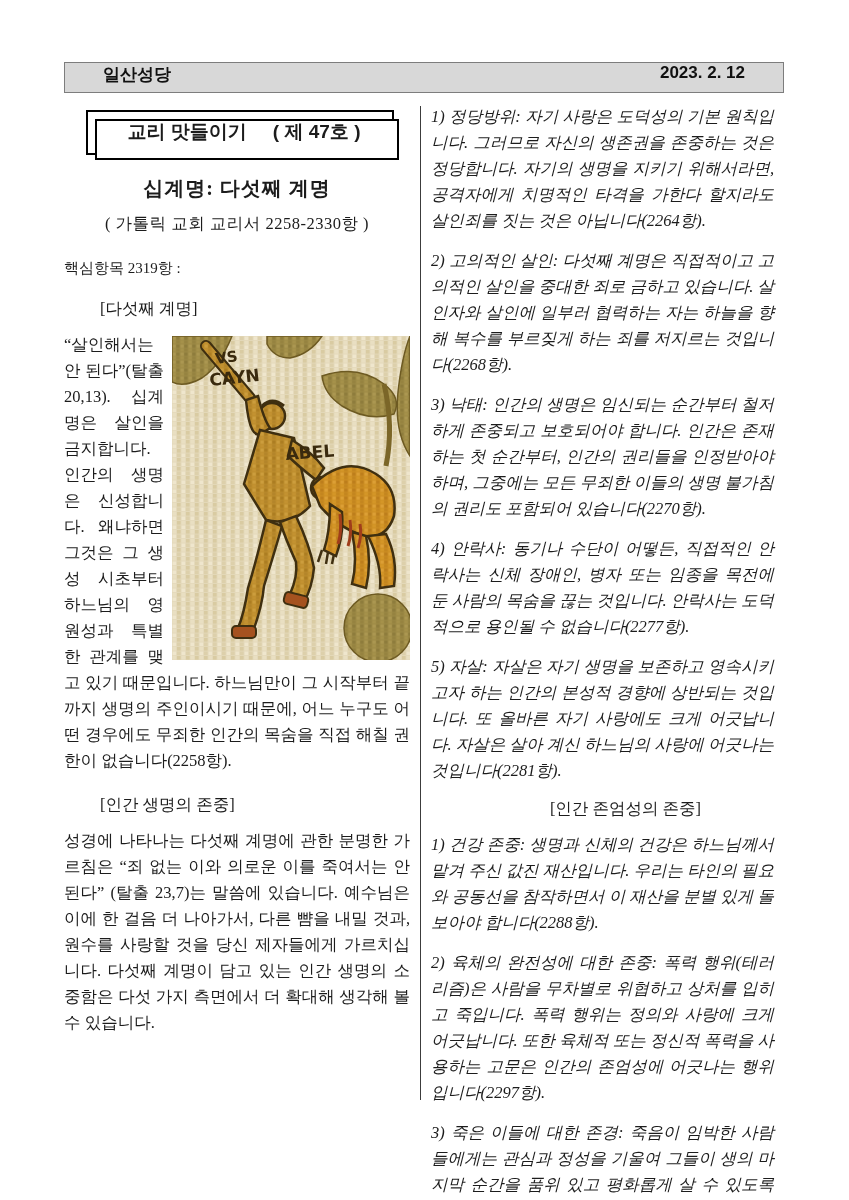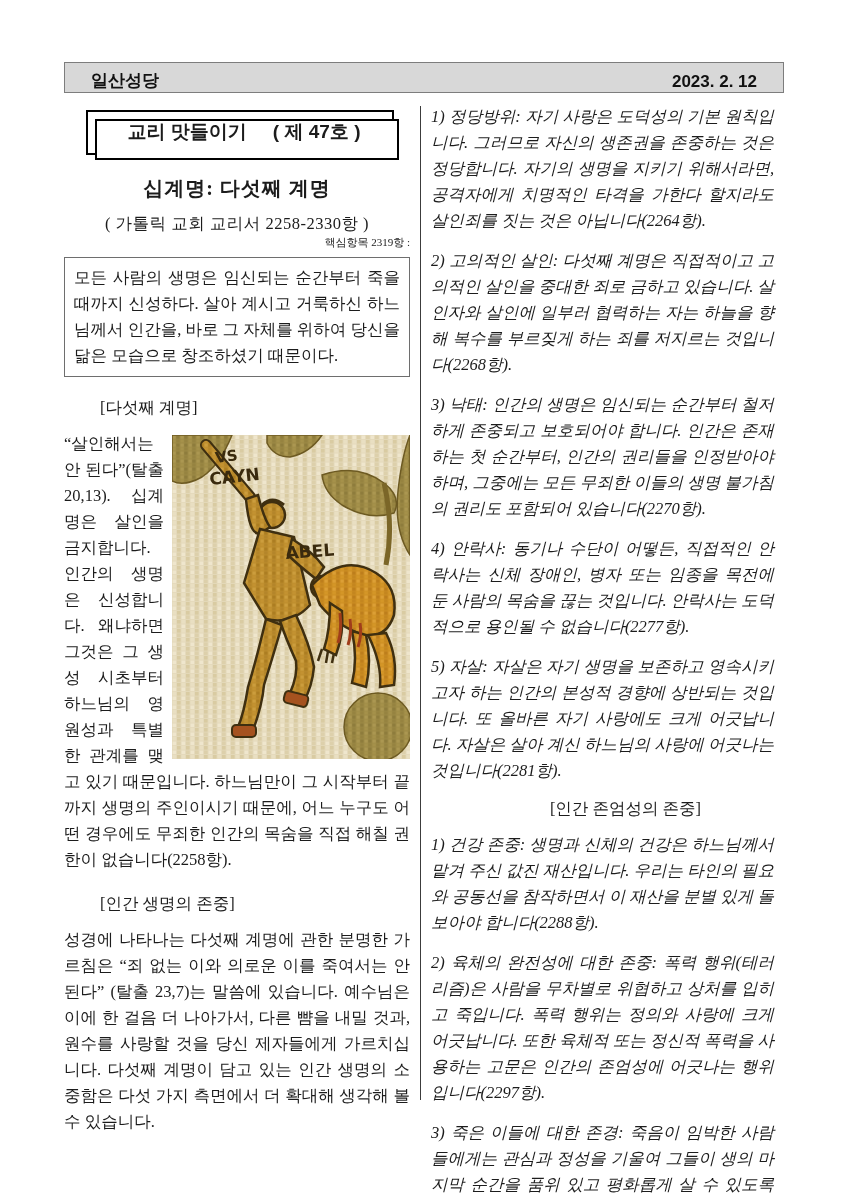--- a/index.html
+++ b/index.html
@@ -4,22 +4,22 @@
 <style>
   html,body{margin:0;padding:0;background:#ffffff;}
   .page{
     position:relative;width:849px;height:1200px;background:#fff;
     font-family:"Liberation Serif","DejaVu Serif",serif;color:#1c1c1c;
     overflow:hidden;
   }
   .header-bar{
     position:absolute;left:64px;top:62px;width:720px;height:31px;
     background:#d8d8d8;border:1px solid #7d7d7d;box-sizing:border-box;
-    display:flex;justify-content:space-between;align-items:flex-end;
-    padding:0 26px;font-family:"Liberation Sans","DejaVu Sans",sans-serif;
+    display:flex;justify-content:space-between;align-items:flex-start;
+    padding:0 38px;font-family:"Liberation Sans","DejaVu Sans",sans-serif;
     font-weight:bold;font-size:17px;color:#111;
   }
   .columns{
     position:absolute;left:64px;top:104px;width:720px;display:flex;align-items:flex-start;
   }
   .col-left{width:346px;box-sizing:border-box;}
   .divider{width:1px;background:#3c3c3c;height:994px;margin:2px 10px 0 10px;}
   .col-right{flex:1;box-sizing:border-box;}
 
   .masthead{
@@ -30,21 +30,21 @@
   .masthead::before{
     content:"";position:absolute;left:7px;top:7px;width:100%;height:100%;
     border:2px solid #000;background:#fff;z-index:-1;box-sizing:border-box;
   }
   .masthead .issue{margin-left:26px;}
 
   .doc-title{
     text-align:center;font-size:20px;font-weight:bold;margin-top:20px;letter-spacing:1px;
   }
   .doc-subtitle{text-align:center;font-size:16.5px;margin-top:11px;letter-spacing:0.5px;}
-  .key-label{font-size:11px;text-align:right;}
+  .key-label{font-size:15px;margin-top:24px;}
   .key-box{
     border:1px solid #6e6e6e;margin-top:7px;padding:7px 9px;
     font-size:16.5px;line-height:26px;text-align:justify;
   }
   .section-header{font-size:16.5px;margin:20px 0 12px 36px;}
   p.body{font-size:16.5px;line-height:26px;text-align:justify;margin:0 0 13px 0;}
   .col-right .section-header{margin:6px 0 12px 36px;text-align:center;}
   .col-right p.body{margin:0 10px 14px 0;font-style:italic;}
 
   .mosaic-wrap{float:right;width:238px;height:324px;margin:4px 0 8px 8px;}
@@ -68,21 +68,20 @@
     <div class="col-left">
 
       <div class="masthead">
         <span>교리 맛들이기</span><span class="issue">( 제 47호 )</span>
       </div>
 
       <div class="doc-title">십계명: 다섯째 계명</div>
       <div class="doc-subtitle">( 가톨릭 교회 교리서 2258-2330항 )</div>
 
       <div class="key-label">핵심항목 2319항 :</div>
-      <div class="key-box">모든 사람의 생명은 임신되는 순간부터 죽을 때까지 신성하다. 살아 계시고 거룩하신 하느님께서 인간을, 바로 그 자체를 위하여 당신을 닮은 모습으로 창조하셨기 때문이다.</div>
 
       <div class="section-header">[다섯째 계명]</div>
 
       <p class="body">
         <span class="mosaic-wrap">
             <svg viewBox="0 0 238 324" xmlns="http://www.w3.org/2000/svg">
           <defs>
             <pattern id="tBg" width="9" height="9" patternUnits="userSpaceOnUse">
               <rect width="9" height="9" fill="#e4d9ba"></rect>
               <rect x="0.5" y="0.5" width="3.6" height="3.6" fill="#efe6cd"></rect>

